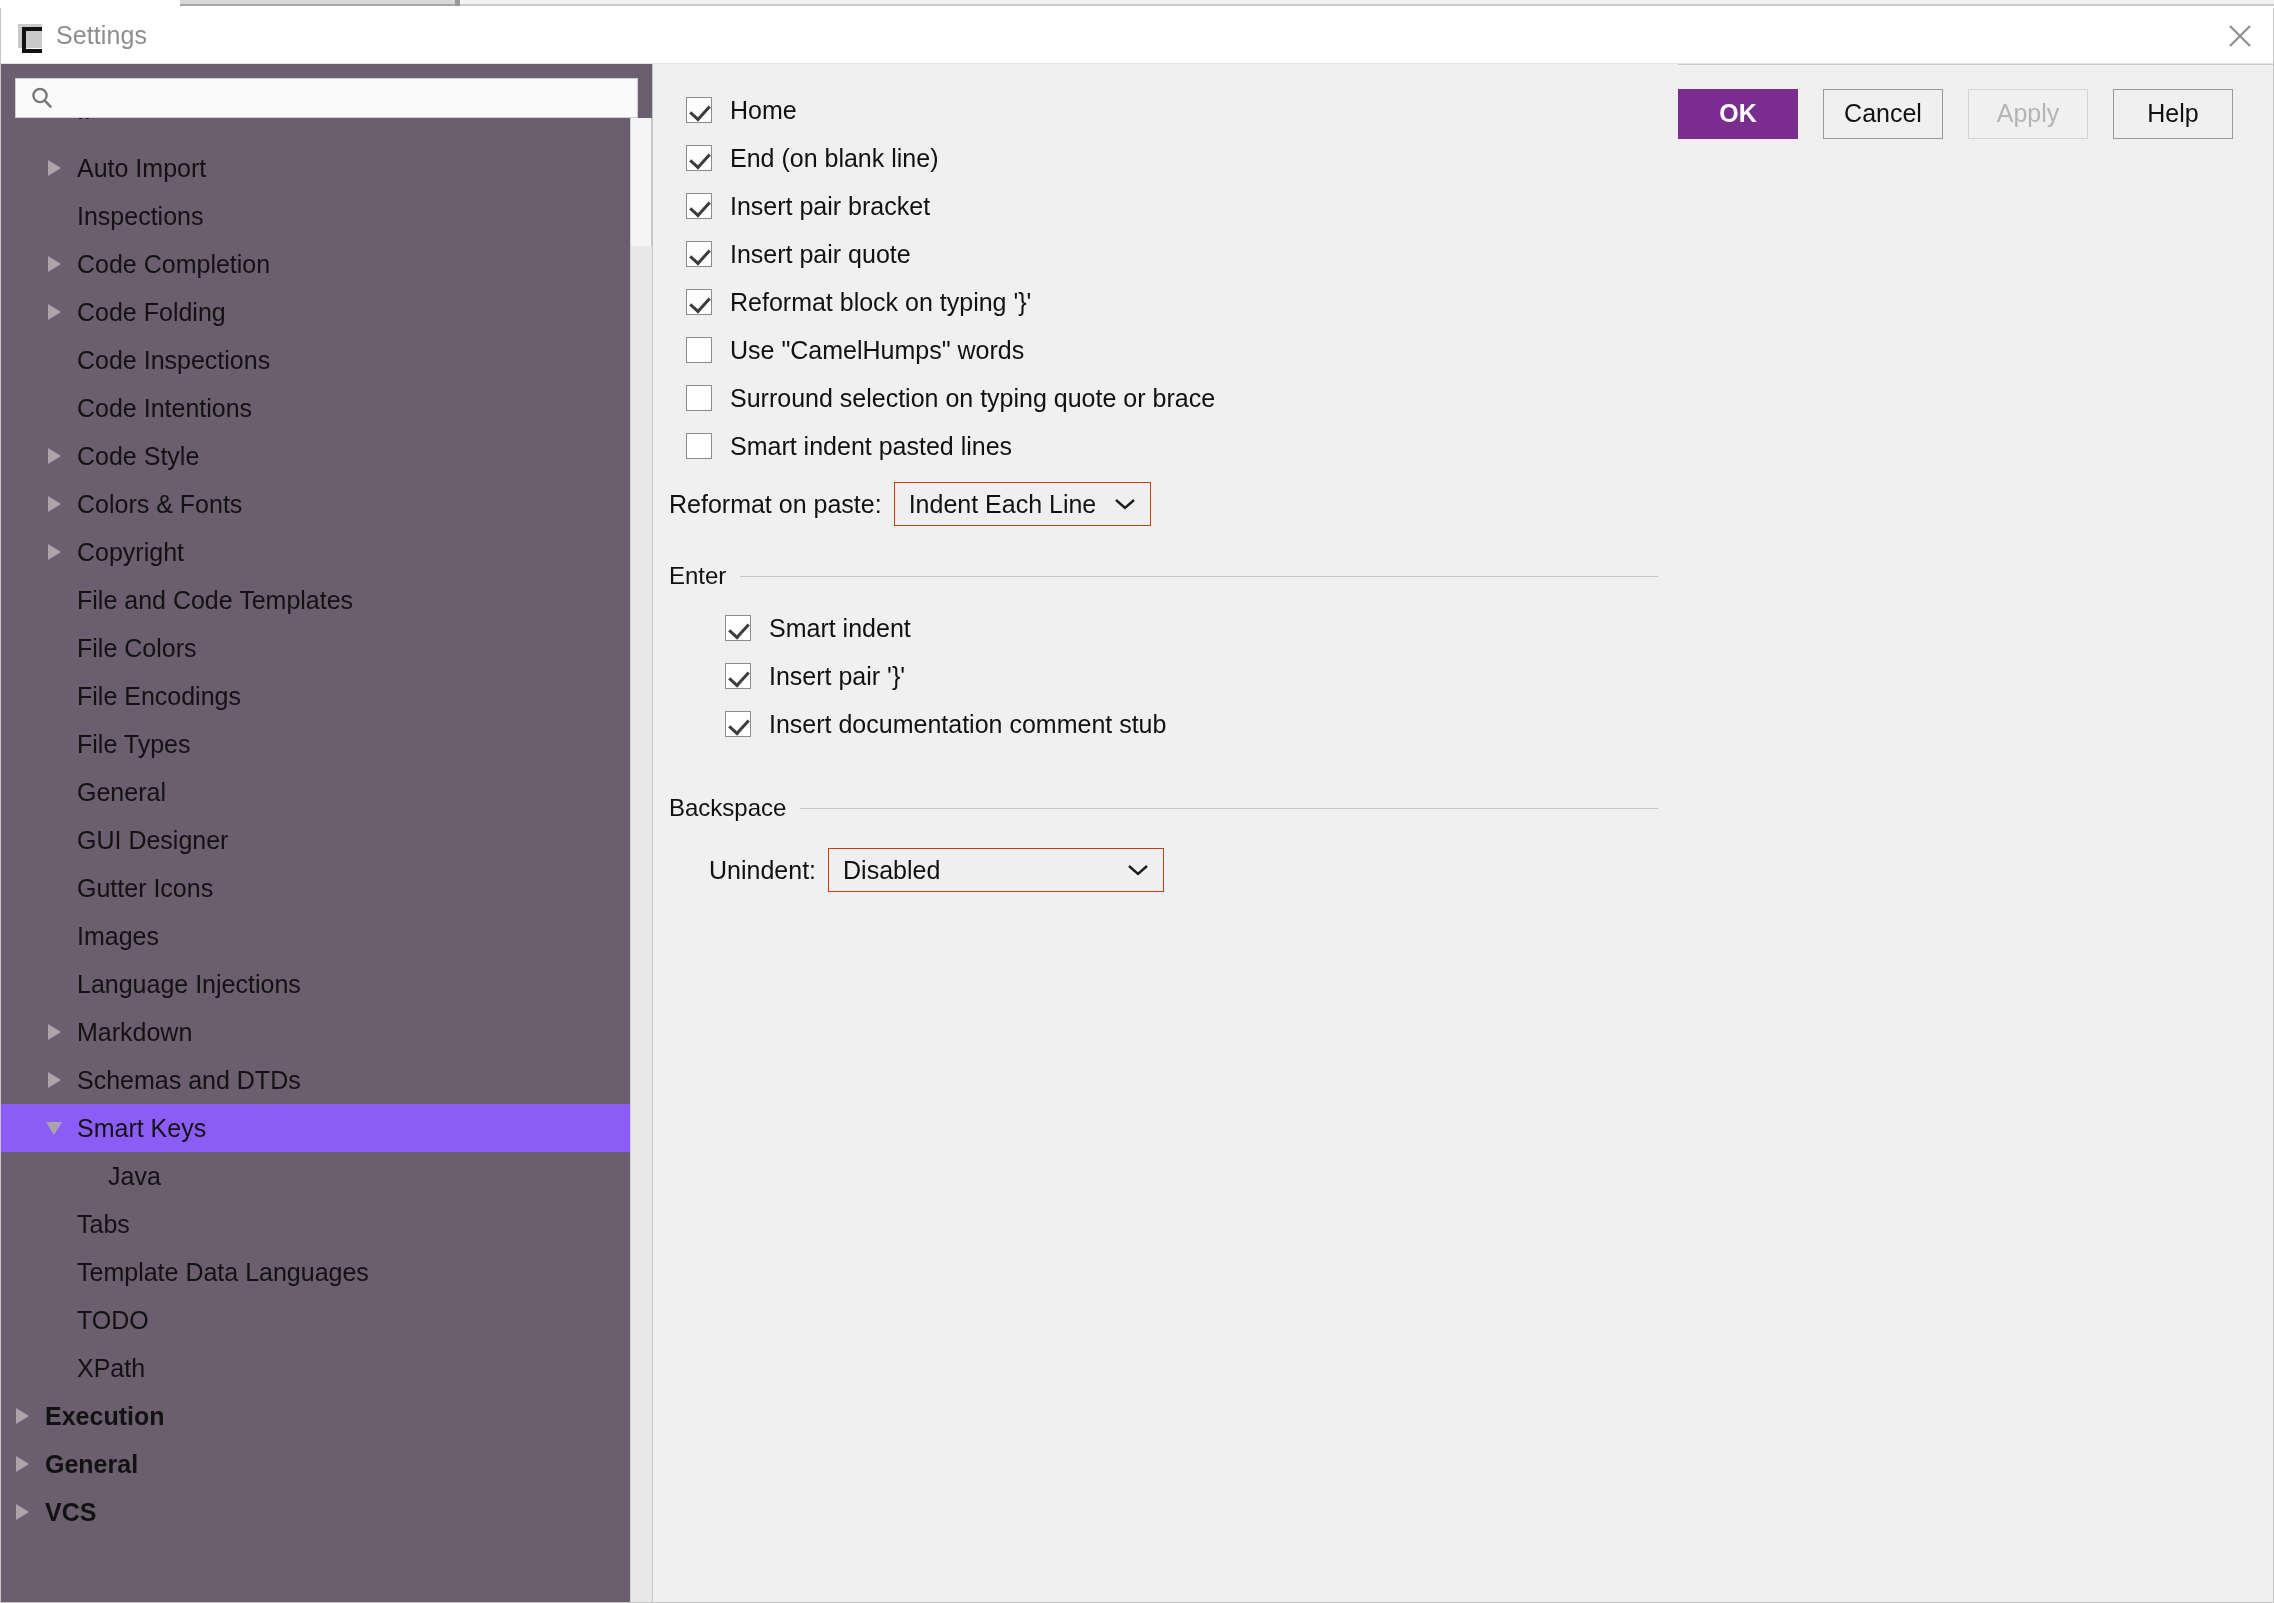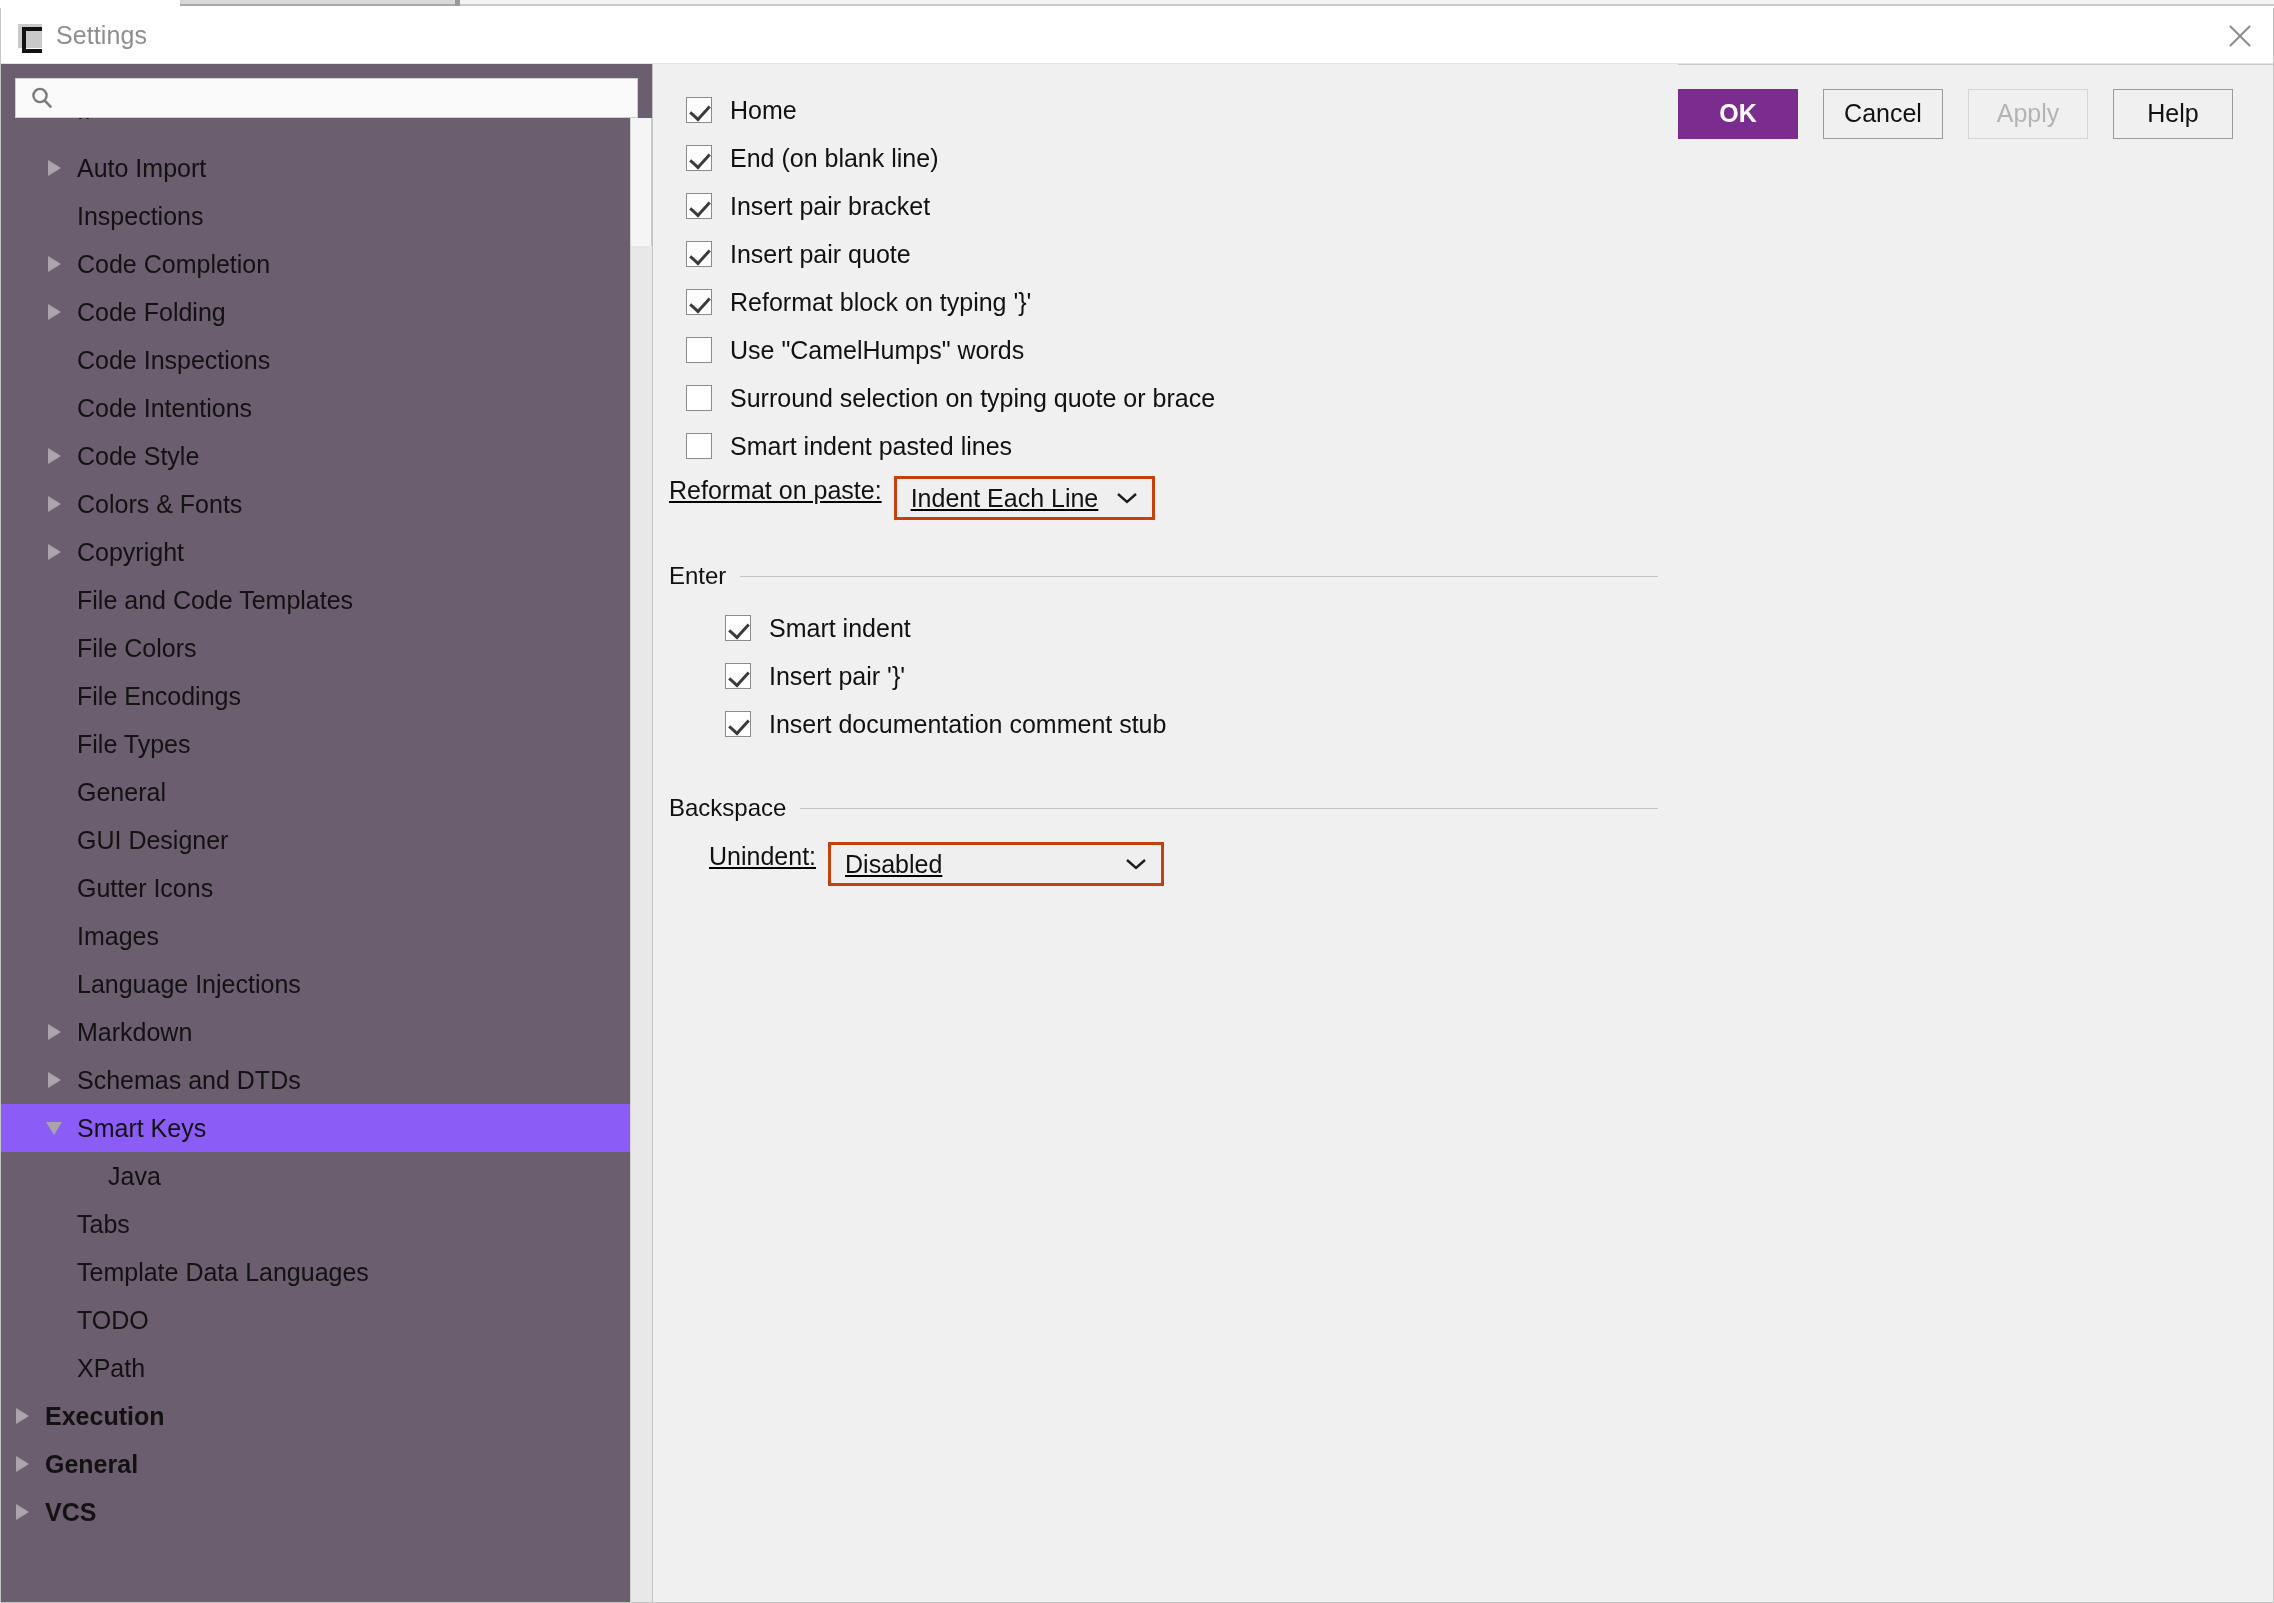--- a/index.html
+++ b/index.html
@@ -128,24 +128,24 @@
   .cbox {
     width:26px; height:26px; background:#ffffff; border:1px solid #8c8c8c;
     flex:0 0 auto; position:relative; display:inline-block;
   }
   .cbox.checked::after {
     content:""; position:absolute; left:7px; top:3px; width:9px; height:16px;
     border:solid #3c3c3c; border-width:0 3px 3px 0; transform:rotate(42deg);
   }
   .chk-label { margin-left:18px; font-size:25px; color:#111; white-space:nowrap; }
 
-  .combo-row { display:flex; height:56px; padding-left:16px; margin-top:6px;text-decoration:underline; }
+  .combo-row { display:flex; align-items:center; height:56px; padding-left:16px; margin-top:6px; }
   .combo-caption { font-size:25px; color:#111; }
   .combo {
-    margin-left:12px; height:44px; background:#efefef; border:3px solid #c2410c;
+    margin-left:12px; height:44px; background:#efefef; border:1px solid #c2410c;
     display:flex; align-items:center; padding:0 14px; min-width:60px;
   }
   .combo .cv { font-size:25px; color:#111; white-space:nowrap; }
   .combo .chev { margin-left:18px; display:flex; align-items:center; }
 
   .group { margin-top:30px; }
   .group-head { display:flex; align-items:center; padding-left:16px; }
   .group-title { font-size:24px; color:#111; white-space:nowrap; }
   .group-rule { flex:1 1 auto; height:1px; background:#c6c6c6; margin-left:14px; margin-right:20px; }
   .group-body { padding-top:14px; }

